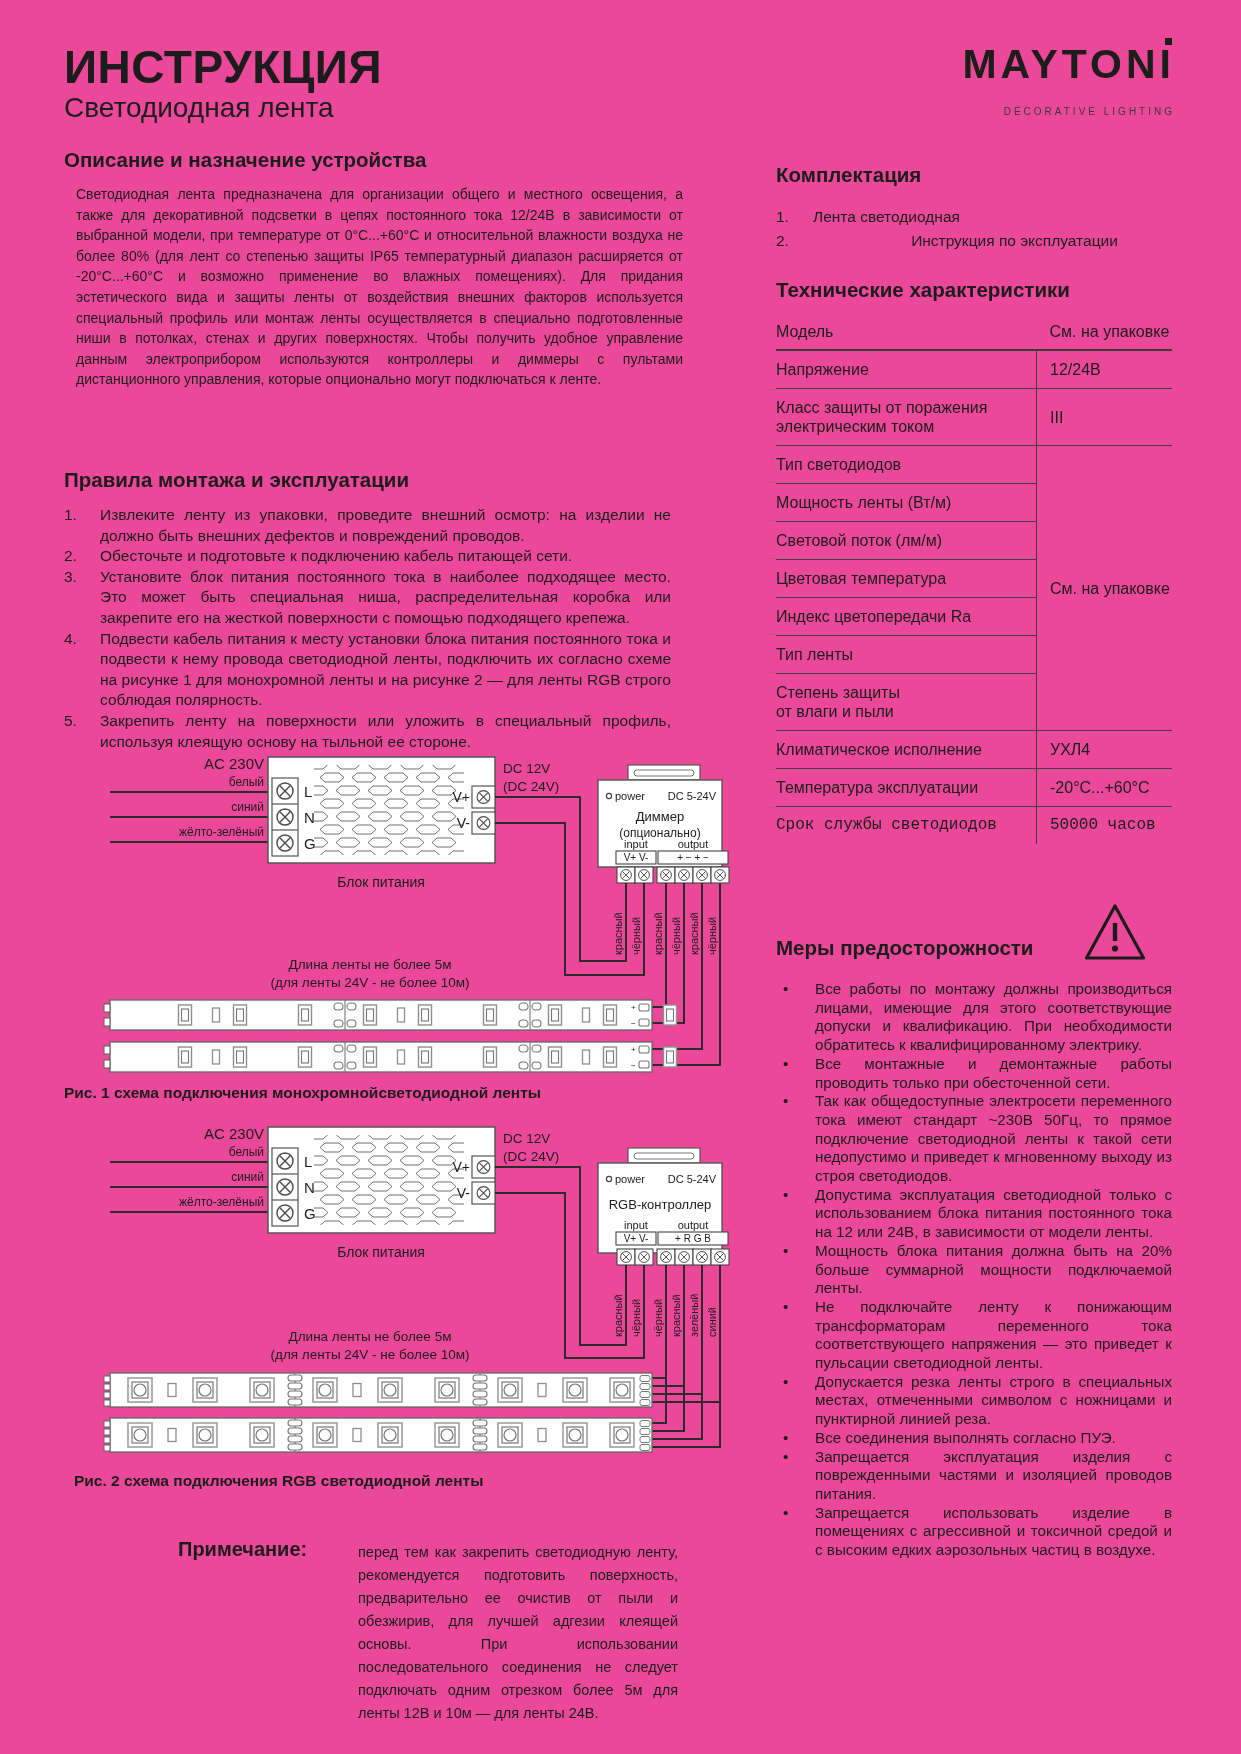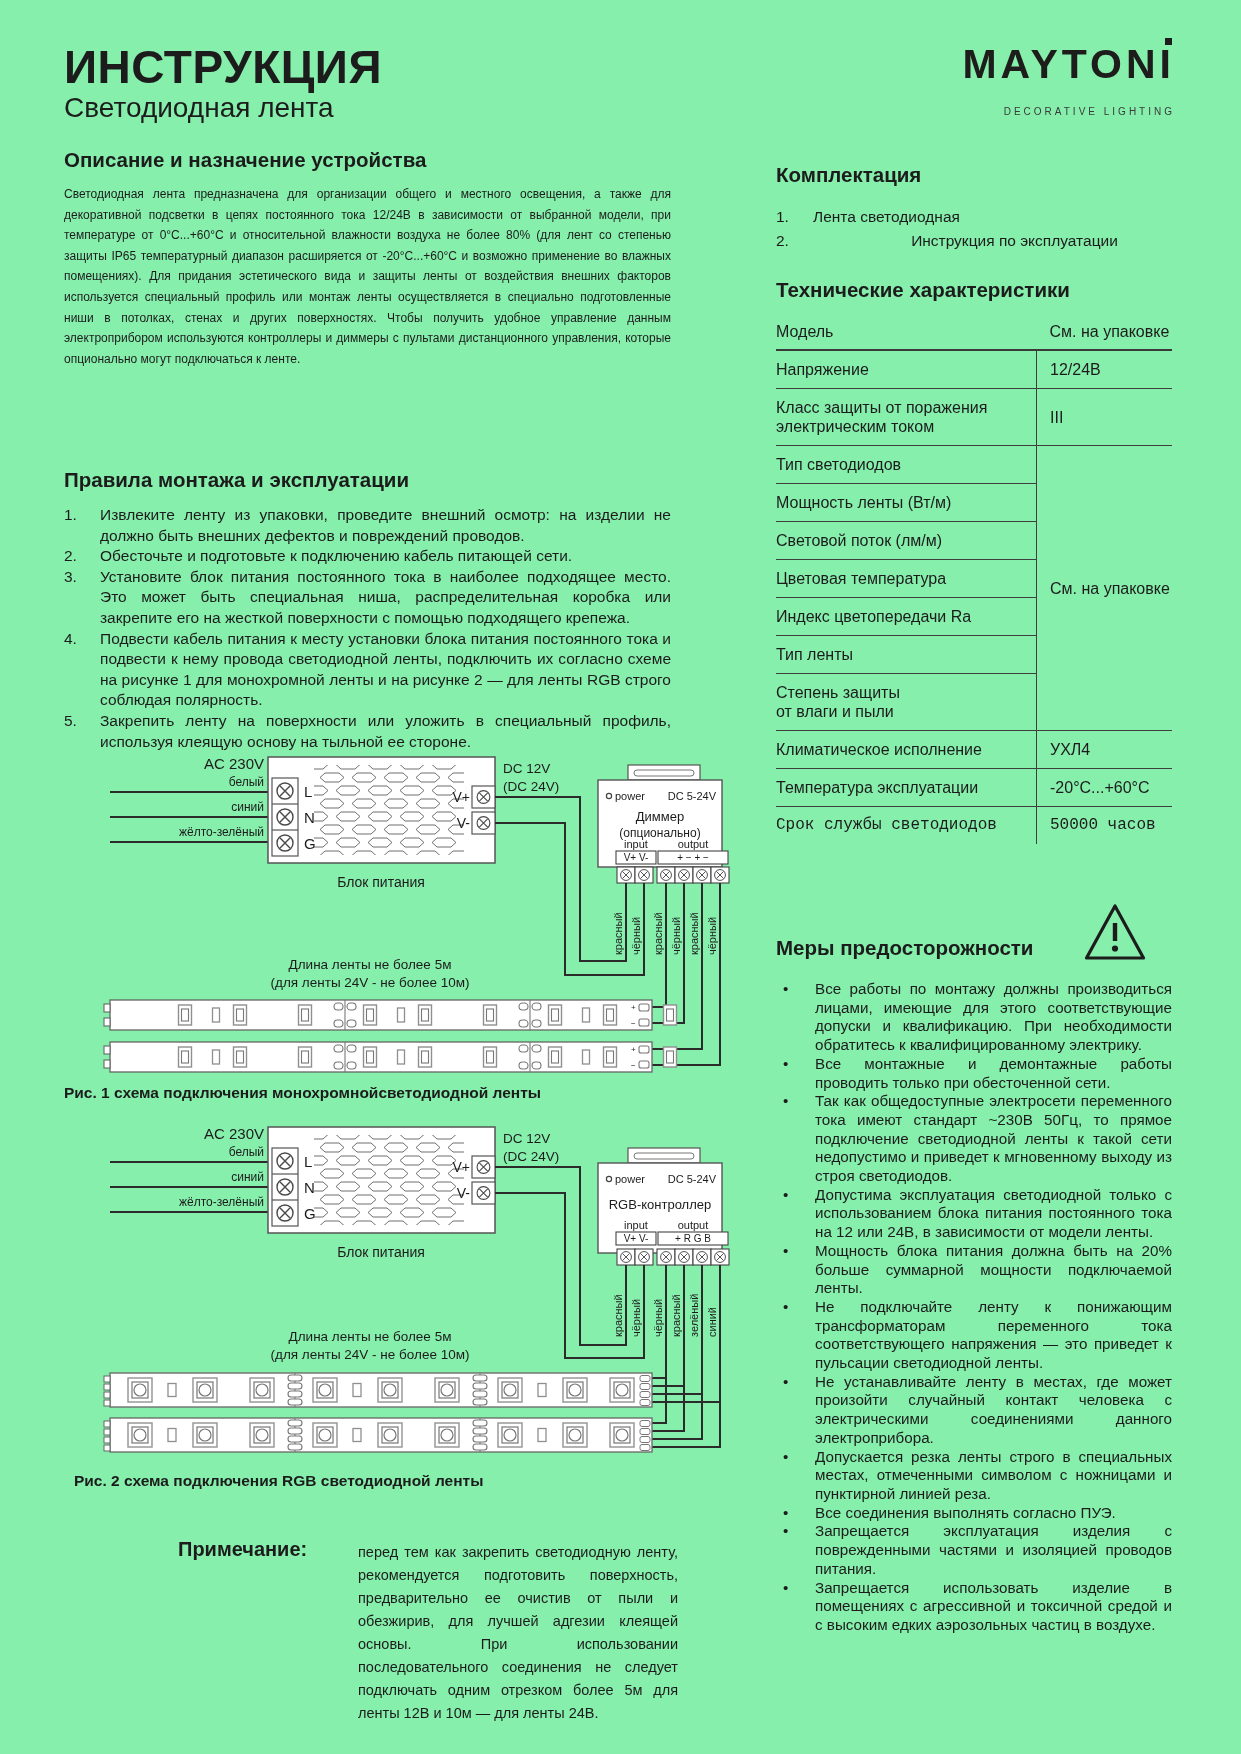--- a/index.html
+++ b/index.html
@@ -1,30 +1,30 @@
 <!DOCTYPE html>
 <html><head>
 <meta charset="utf-8">
 <style>
   html,body{margin:0;padding:0;background:#9a9a9a;}
-  #page{position:relative;width:1241px;height:1754px;background:#86efac;margin:0 auto;
+  #page{position:relative;width:1241px;height:1754px;background:#ec4899;margin:0 auto;
         font-family:"Liberation Sans",sans-serif;color:#1c1c1c;overflow:hidden;}
   .abs{position:absolute;}
   
   .doc-title{left:64px;top:40px;font-size:46px;font-weight:700;letter-spacing:.5px;}
   .doc-subtitle{left:64px;top:92px;font-size:28px;}
   .logo{right:66px;top:44px;text-align:right;color:#1d1d1b;}
   .brand{position:relative;display:inline-block;font-size:41px;font-weight:700;letter-spacing:4px;line-height:1;}
   .brand::after{content:"";position:absolute;width:7px;height:7px;background:#1d1d1b;right:3px;top:-6px;}
   .brand-tagline{font-size:10px;letter-spacing:3px;margin-top:21px;color:#3a3a3a;}
   
   .h2{font-size:20.5px;font-weight:700;}
   
   .desc-head{left:64px;top:148px;}
-  .desc-body{left:64px;top:184px;width:607px;font-size:12px;line-height:20.6px;text-align:justify;}
+  .desc-body{left:76px;top:184px;width:607px;font-size:14px;line-height:20.6px;text-align:justify;}
   .rules-head{left:64px;top:468px;}
   .rules-list{left:64px;top:505px;width:607px;font-size:15.5px;line-height:20.6px;}
   .num-item{display:flex;}
   .num-item .num{width:36px;flex:0 0 36px;}
   .num-item .txt{flex:1;text-align:justify;}
   .fig-caption{left:64px;font-size:15.5px;font-weight:700;}
   .cap1{top:1084px;}
   .cap2{top:1472px;margin-left:10px;}
   .note-label{left:178px;top:1538px;font-size:20px;font-weight:700;}
   .note-body{left:358px;top:1541px;width:320px;font-size:14.5px;line-height:23px;text-align:justify;}
@@ -459,21 +459,20 @@
       <div class="bullet-item">Все монтажные и демонтажные работы проводить только при обесточенной сети.</div>
 
       <div class="bullet-item">Так как общедоступные электросети переменного тока имеют стандарт ~230В 50Гц, то прямое подключение светодиодной ленты к такой сети недопустимо и приведет к мгновенному выходу из строя светодиодов.</div>
 
       <div class="bullet-item">Допустима эксплуатация светодиодной только с использованием блока питания постоянного тока на 12 или 24В, в зависимости от модели ленты.</div>
 
       <div class="bullet-item">Мощность блока питания должна быть на 20% больше суммарной мощности подключаемой ленты.</div>
 
       <div class="bullet-item">Не подключайте ленту к понижающим трансформаторам переменного тока соответствующего напряжения — это приведет к пульсации светодиодной ленты.</div>
 
-      <div class="bullet-item">Не устанавливайте ленту в местах, где может произойти случайный контакт человека с электрическими соединениями данного электроприбора.</div>
 
       <div class="bullet-item">Допускается резка ленты строго в специальных местах, отмеченными символом с ножницами и пунктирной линией реза.</div>
 
       <div class="bullet-item">Все соединения выполнять согласно ПУЭ.</div>
 
       <div class="bullet-item">Запрещается эксплуатация изделия с поврежденными частями и изоляцией проводов питания.</div>
 
       <div class="bullet-item">Запрещается использовать изделие в помещениях с агрессивной и токсичной средой и с высоким едких аэрозольных частиц в воздухе.</div>
     </div>
 

